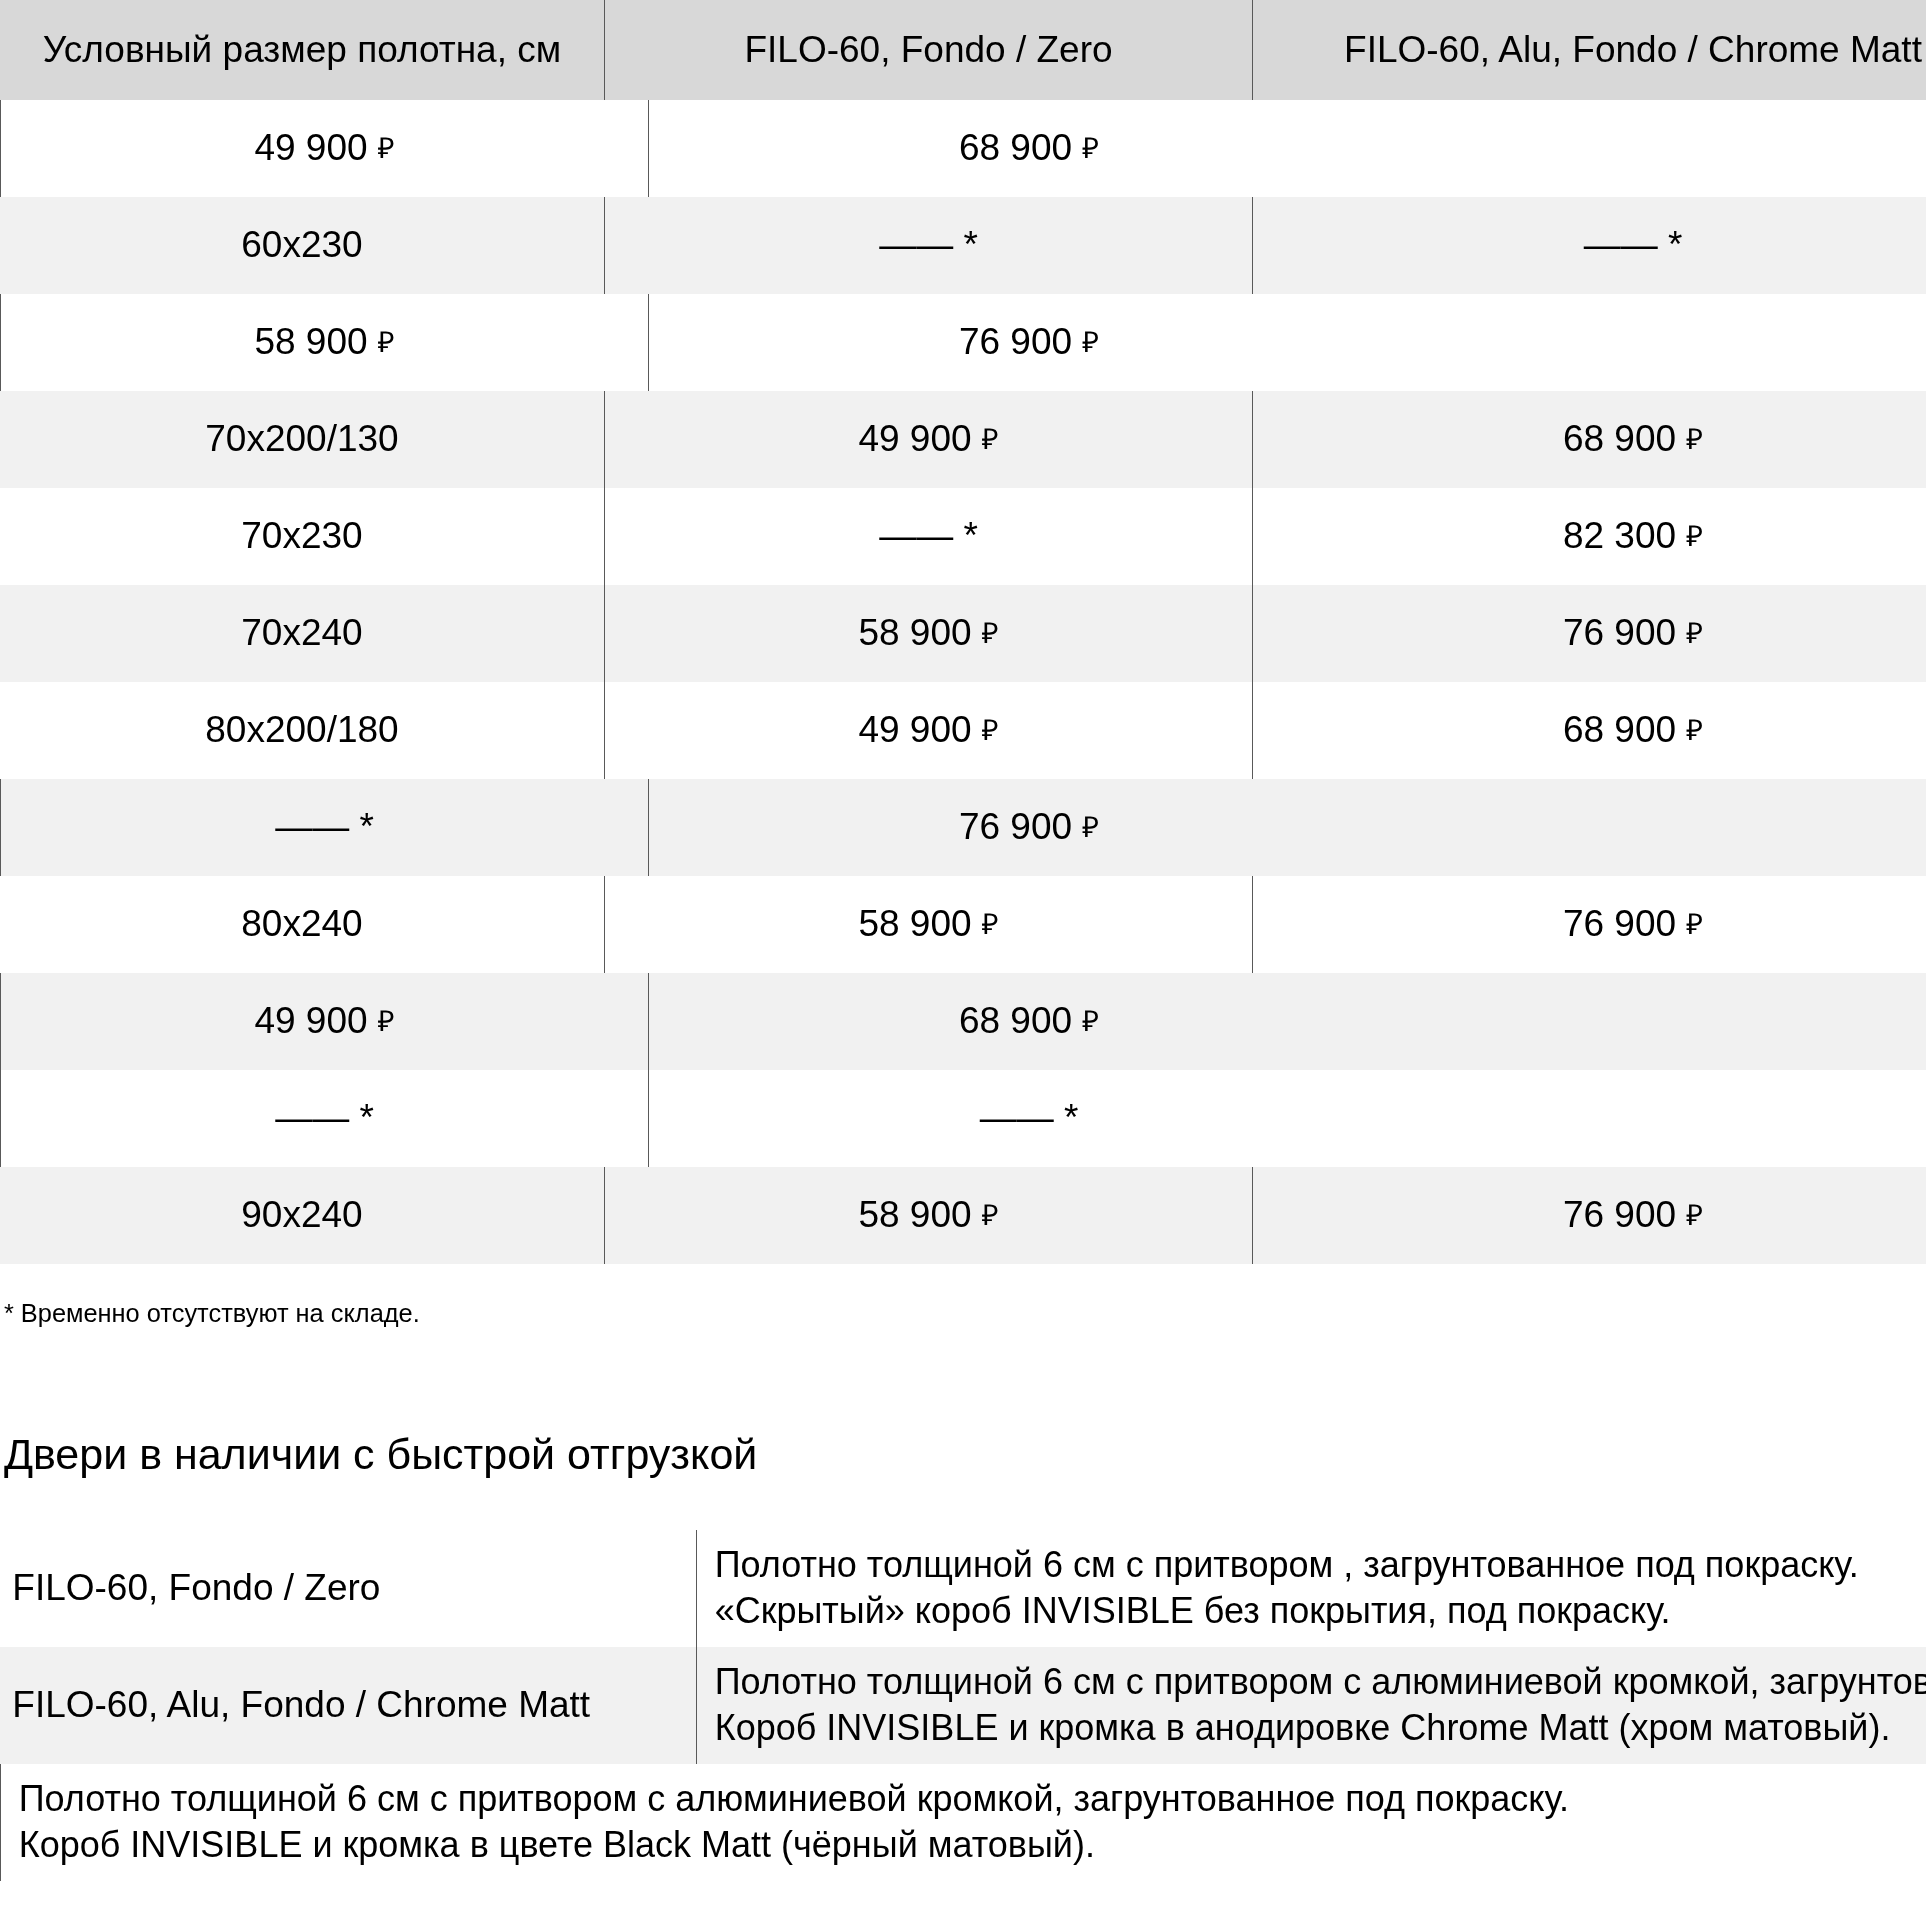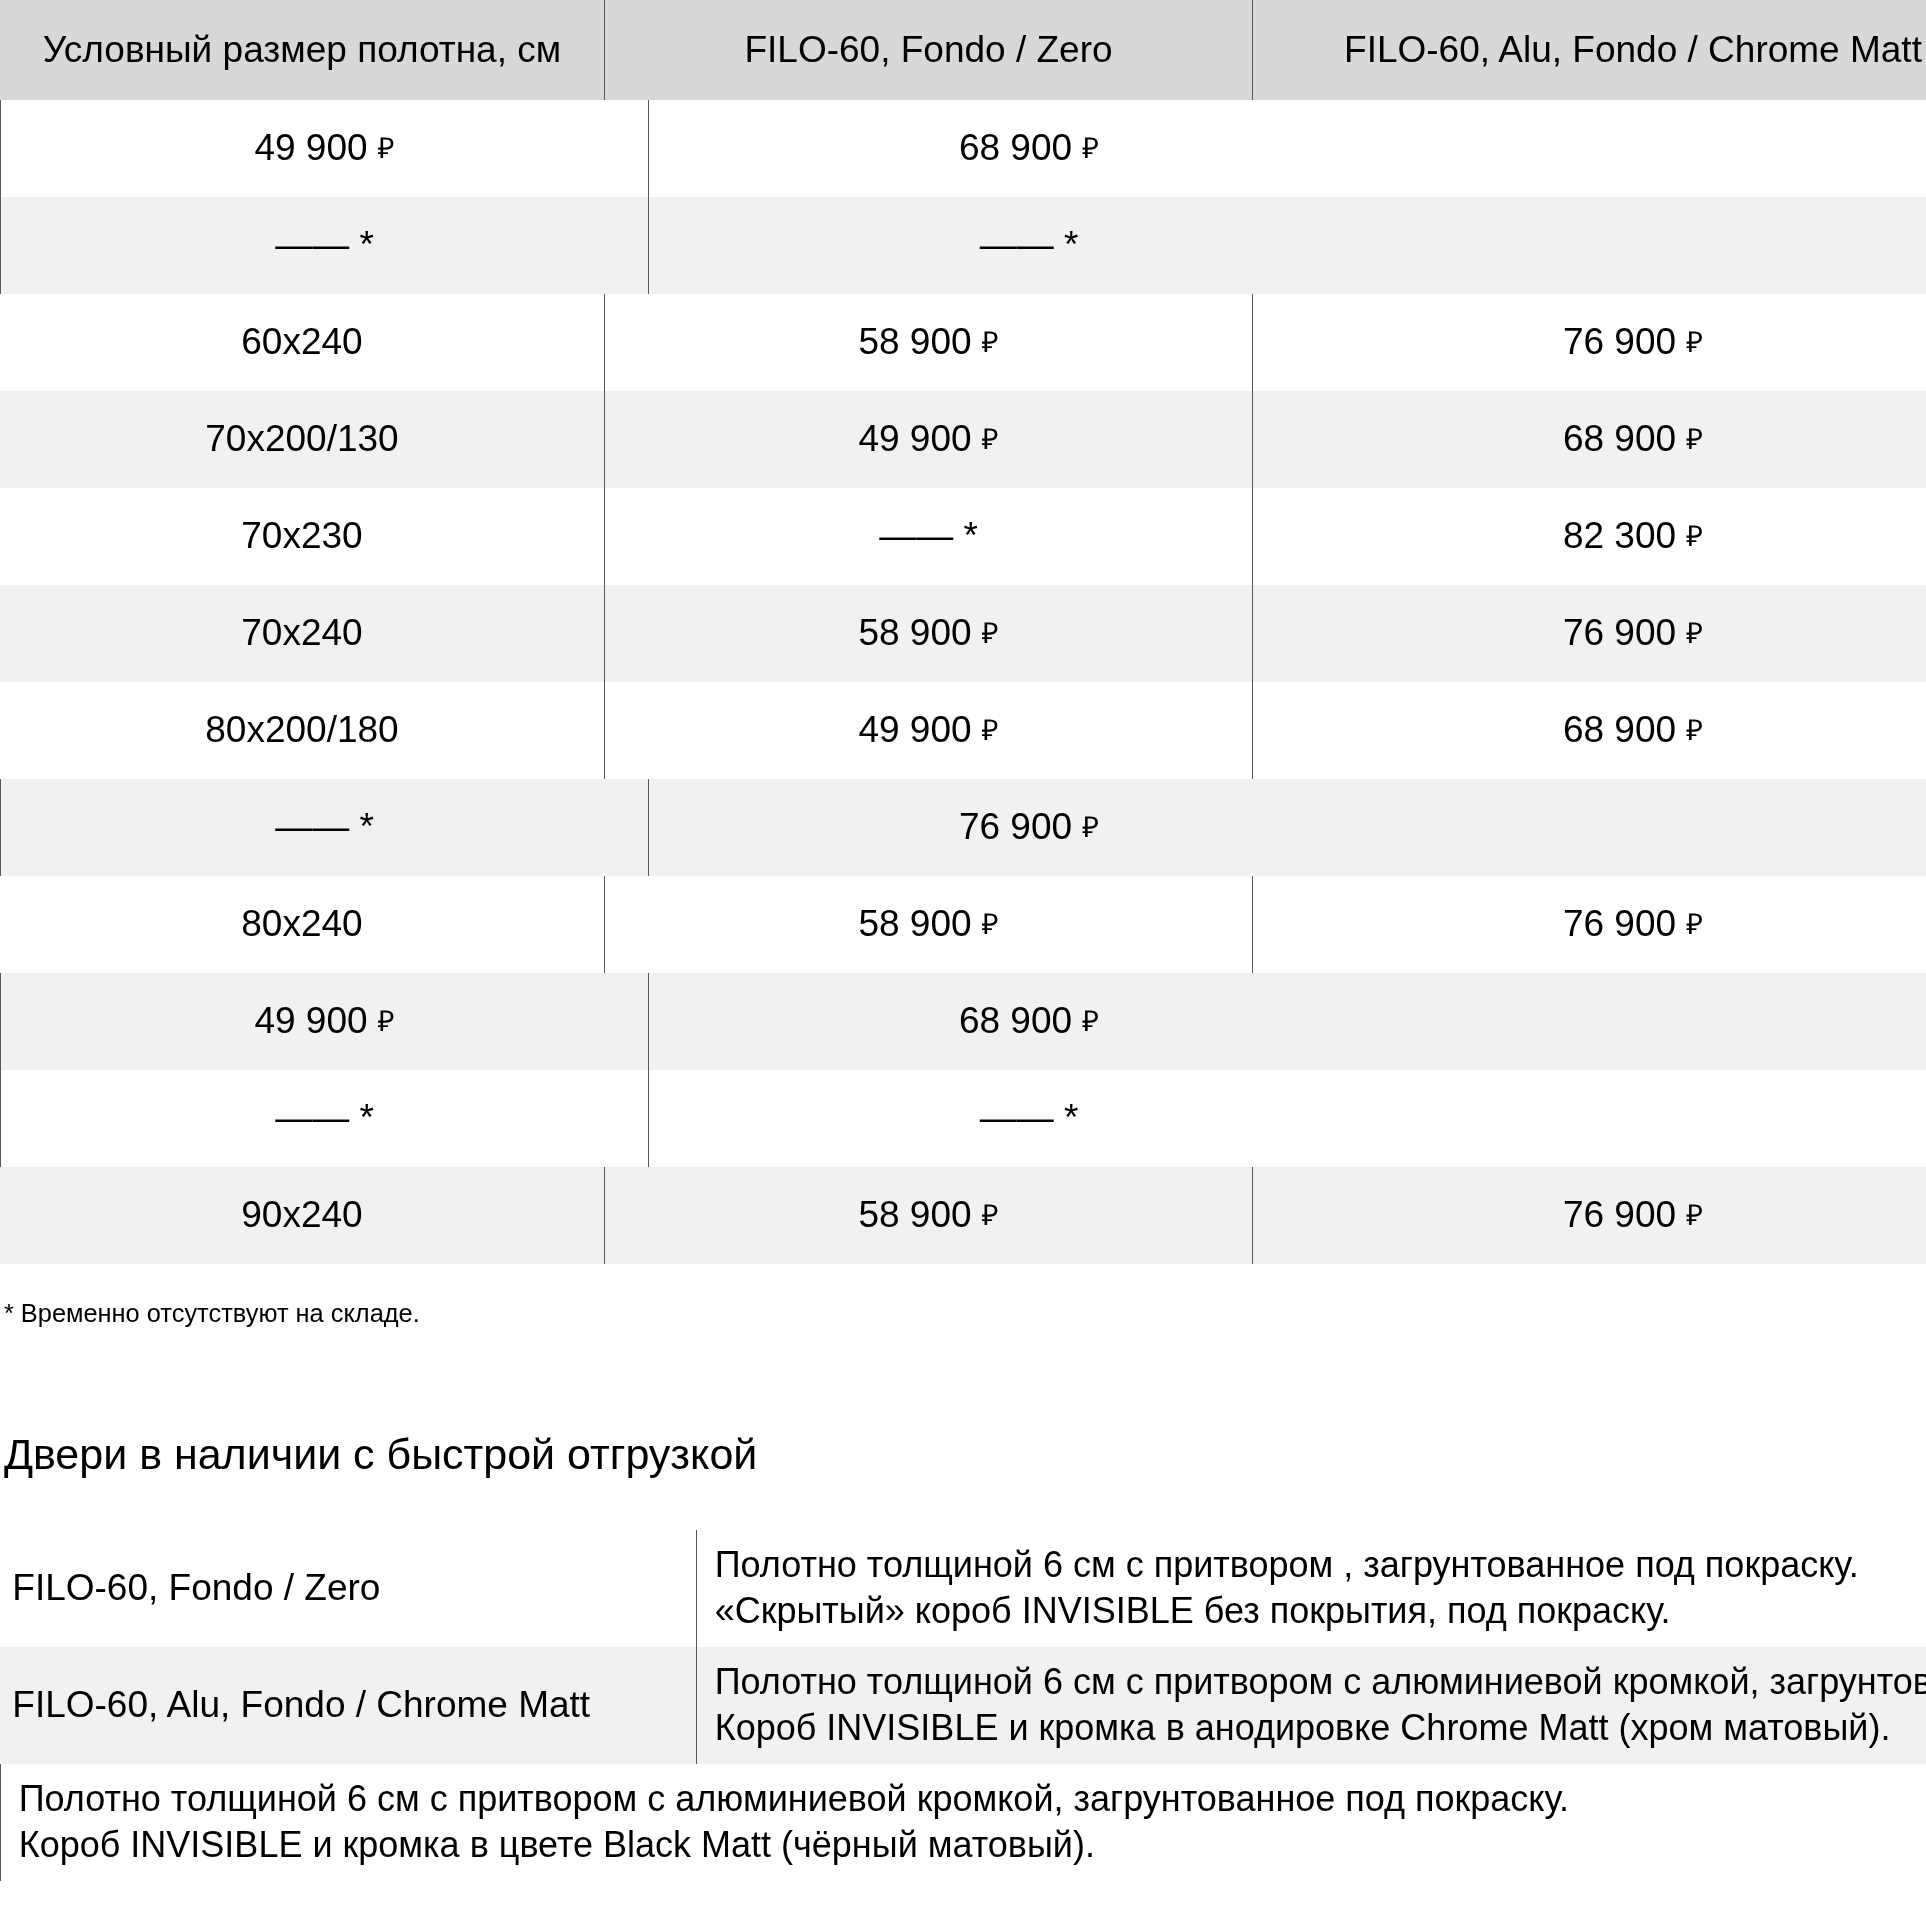--- a/index.html
+++ b/index.html
@@ -98,25 +98,25 @@
     <div class="cell c2">FILO-60, Fondo / Zero</div>
     <div class="cell c3">FILO-60, Alu, Fondo / Chrome Matt</div>
 
   </div>
   <div>
       <div class="t1-row">
         <div class="cell c2">49 900&nbsp;<span class="cur">₽</span></div>
         <div class="cell c3">68 900&nbsp;<span class="cur">₽</span></div>
       </div>
       <div class="t1-row alt">
+        <div class="cell c1">60x230</div>
         <div class="cell c2">—— *</div>
         <div class="cell c3">—— *</div>
       </div>
       <div class="t1-row">
-        <div class="cell c1">60x240</div>
         <div class="cell c2">58 900&nbsp;<span class="cur">₽</span></div>
         <div class="cell c3">76 900&nbsp;<span class="cur">₽</span></div>
       </div>
       <div class="t1-row alt">
         <div class="cell c1">70x200/130</div>
         <div class="cell c2">49 900&nbsp;<span class="cur">₽</span></div>
         <div class="cell c3">68 900&nbsp;<span class="cur">₽</span></div>
       </div>
       <div class="t1-row">
         <div class="cell c1">70x230</div>

